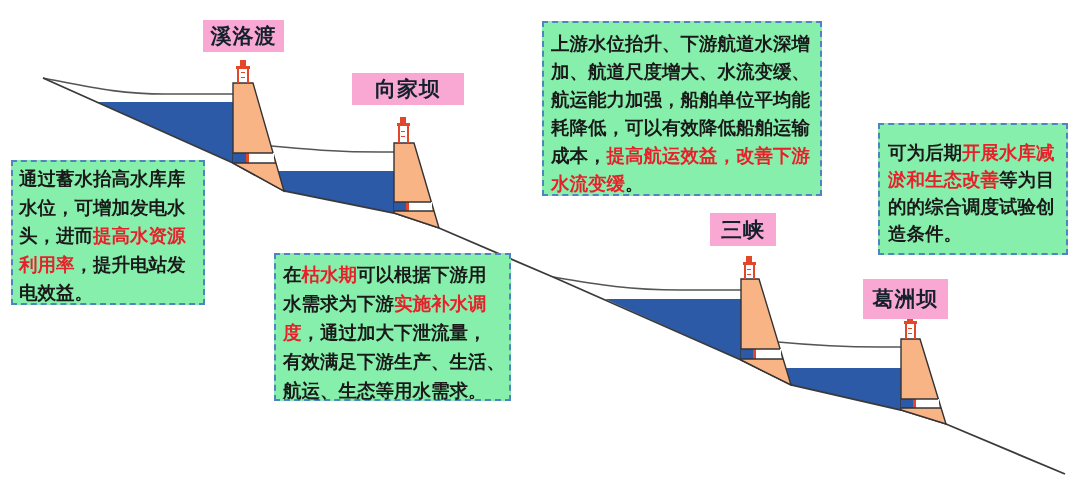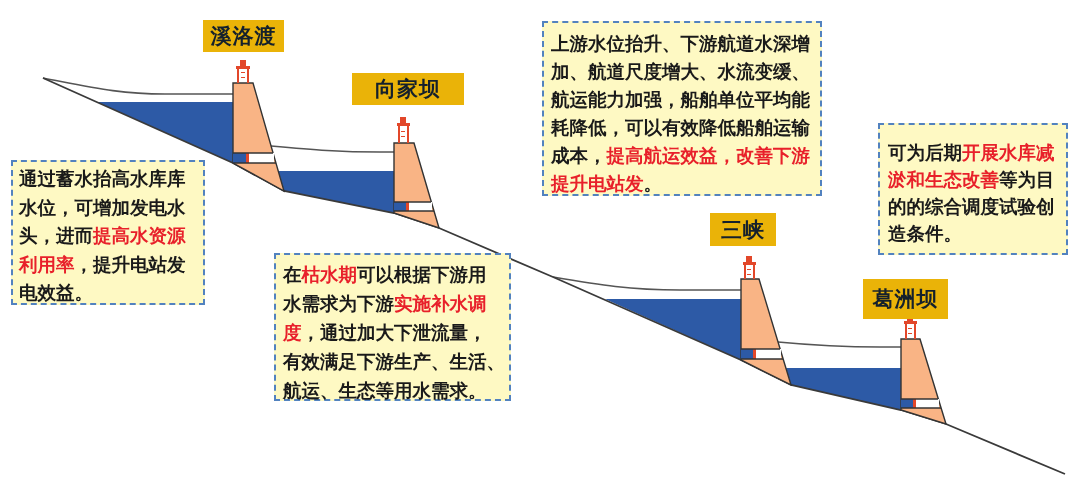--- a/index.html
+++ b/index.html
@@ -1,23 +1,23 @@
 <!DOCTYPE html>
 <html><head>
 <meta charset="utf-8">
 <style>
   html, body { margin: 0; padding: 0; background: #ffffff; }
   body { width: 1080px; height: 479px; position: relative; overflow: hidden;
          font-family: "DejaVu Sans", "Liberation Sans", sans-serif; }
   #scene { position: absolute; left: 0; top: 0; }
-  .dam-label { position: absolute; background: #eab308; color: #14202c;
+  .dam-label { position: absolute; background: #f9a8d4; color: #14202c;
                font-weight: bold; font-size: 21px; display: flex;
                align-items: center; justify-content: center; letter-spacing: 1px; }
   .note { position: absolute; border: 2px dashed #5282BF; box-sizing: border-box;
-          background: #fef9c3; color: #1a1a1a; font-weight: bold; font-size: 18.5px;
+          background: #86efac; color: #1a1a1a; font-weight: bold; font-size: 18.5px;
           white-space: nowrap; }
   .note .line { display: block; }
   .note .red { color: #E8202A; }
 </style>
 </head>
 <body>
 
 <svg id="scene" width="1080" height="479" viewBox="0 0 1080 479" xmlns="http://www.w3.org/2000/svg">
 
   <polygon points="97,102 233,102 233,163" fill="#2D5AA6"></polygon>
@@ -123,21 +123,21 @@
   <span class="line"><span>有效满足下游生产、生活、</span></span>
   <span class="line"><span>航运、生态等用水需求。</span></span>
 </div>
 
 <div class="note" style="left:542px; top:21px; width:280px; height:175px; padding:7px 0 0 7px; line-height:28px;">
   <span class="line"><span>上游水位抬升、下游航道水深增</span></span>
   <span class="line"><span>加、航道尺度增大、水流变缓、</span></span>
   <span class="line"><span>航运能力加强，船舶单位平均能</span></span>
   <span class="line"><span>耗降低，可以有效降低船舶运输</span></span>
   <span class="line"><span>成本，</span><span class="red">提高航运效益，改善下游</span></span>
-  <span class="line"><span class="red">提升电站发</span><span>。</span></span>
+  <span class="line"><span class="red">水流变缓</span><span>。</span></span>
 </div>
 
 <div class="note" style="left:878px; top:123px; width:190px; height:132px; padding:14px 0 0 8px; line-height:27px;">
   <span class="line"><span>可为后期</span><span class="red">开展水库减</span></span>
   <span class="line"><span class="red">淤和生态改善</span><span>等为目</span></span>
   <span class="line"><span>的的综合调度试验创</span></span>
   <span class="line"><span>造条件。</span></span>
 </div>
 
 </body></html>

